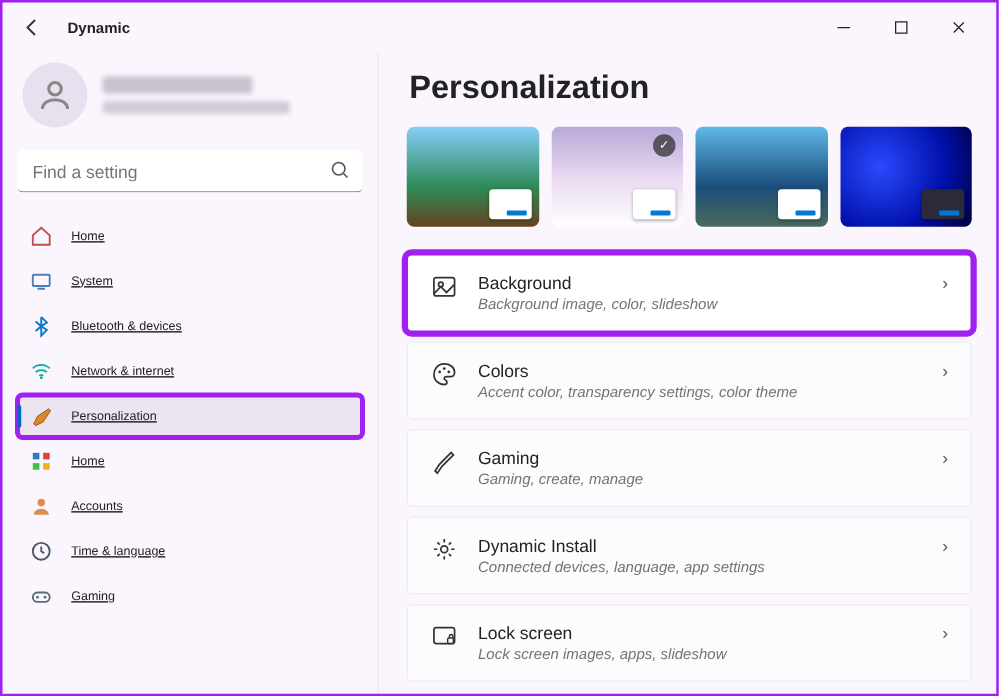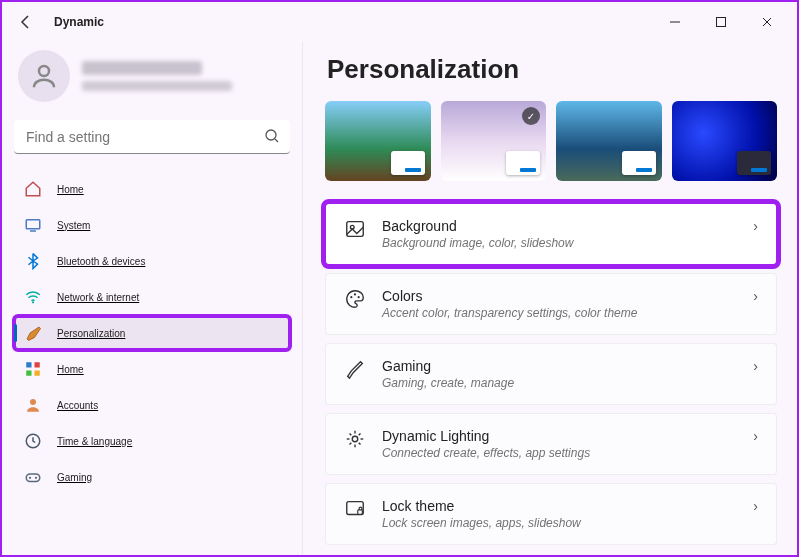--- a/index.html
+++ b/index.html
@@ -274,35 +274,35 @@
                 <line x1="3" y1="12" x2="6" y2="12"></line>
                 <line x1="18" y1="12" x2="21" y2="12"></line>
                 <line x1="6" y1="6" x2="8" y2="8"></line>
                 <line x1="16" y1="16" x2="18" y2="18"></line>
                 <line x1="6" y1="18" x2="8" y2="16"></line>
                 <line x1="16" y1="8" x2="18" y2="6"></line>
               </g>
             </svg>
           </div>
         <div class="card-text">
-          <div class="card-title">Dynamic Lighting</div>
-          <div class="card-sub">Connected create, effects, app settings</div>
+          <div class="card-title">Dynamic Install</div>
+          <div class="card-sub">Connected devices, language, app settings</div>
         </div>
         <div class="chev">›</div>
       </div>
 
       <div class="setting-card">
         <div class="card-icon">
             <svg width="22" height="22" viewBox="0 0 24 24">
               <rect x="3" y="4" width="18" height="14" rx="2" fill="none" stroke="#333" stroke-width="1.5"></rect>
               <rect x="15" y="13" width="5" height="5" rx="1" fill="none" stroke="#333" stroke-width="1.3"></rect>
               <path d="M16.5 13 V11.5 C16.5 10.7 17.2 10 18 10 C18.8 10 19.5 10.7 19.5 11.5 V13" fill="none" stroke="#333" stroke-width="1.3"></path>
             </svg>
           </div>
         <div class="card-text">
-          <div class="card-title">Lock theme</div>
+          <div class="card-title">Lock screen</div>
           <div class="card-sub">Lock screen images, apps, slideshow</div>
         </div>
         <div class="chev">›</div>
       </div>
     </div>
   </div>
 </div>
 
 </body></html>

